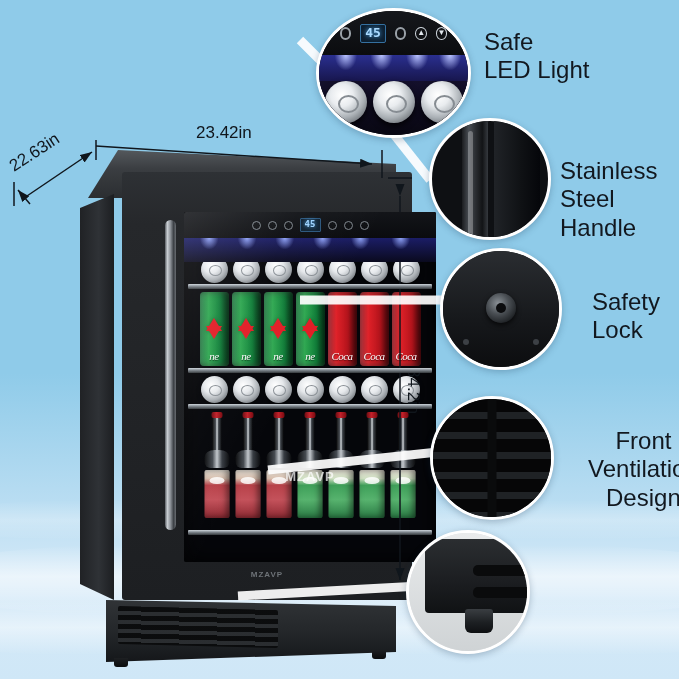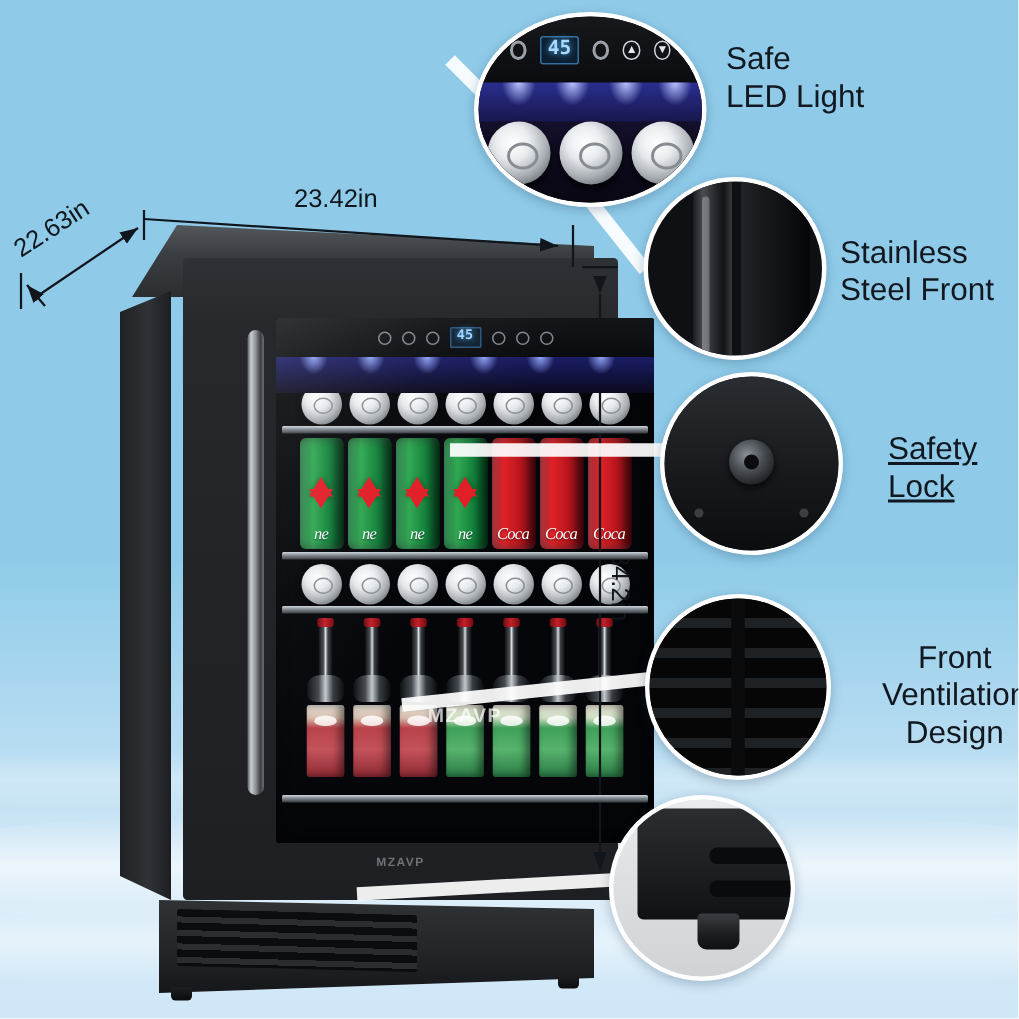--- a/index.html
+++ b/index.html
@@ -23,21 +23,21 @@
     border-radius:50%/100%;transform:scaleX(1.3);}
 
   svg.layer{position:absolute;left:0;top:0;width:679px;height:679px;}
   .dimtext{
     font-family:"Liberation Sans",sans-serif;
     font-size:17px;fill:#10161c;font-weight:400;
   }
   .calltext{
     position:absolute;
     font-family:"Liberation Sans",sans-serif;
-    font-size:21px;color:#12181f;line-height:1.18;
+    font-size:24px;color:#12181f;line-height:1.18;
     white-space:pre-line;
   }
 
   
   #fridge{position:absolute;left:66px;top:150px;width:330px;height:460px;}
 
   .cabTop{
     position:absolute;left:0;top:0;width:330px;height:48px;
     background:linear-gradient(180deg,#54585c 0%,#3a3d41 40%,#2b2e31 100%);
     clip-path:polygon(22px 48px, 52px 0, 330px 14px, 330px 48px);
@@ -498,20 +498,20 @@
     <div class="feetbase">
       <span class="feetslot" style="top:26px;width:56px;"></span>
       <span class="feetslot" style="top:48px;width:56px;"></span>
     </div>
     <div class="feetpeg"></div>
   </div>
 
   <div class="calltext" style="left:484px;top:28px;text-align:left;">Safe
 LED Light</div>
   <div class="calltext" style="left:560px;top:157px;text-align:left;">Stainless
-Steel Front</div>
-  <div class="calltext" style="left:592px;top:288px;text-align:left;text-decoration:underline;">Safety
+Steel Handle</div>
+  <div class="calltext" style="left:592px;top:288px;text-align:left;">Safety
 Lock</div>
   <div class="calltext" style="left:588px;top:427px;text-align:center;">Front
 Ventilation
 Design</div>
 
 </div>
 
 </body></html>

